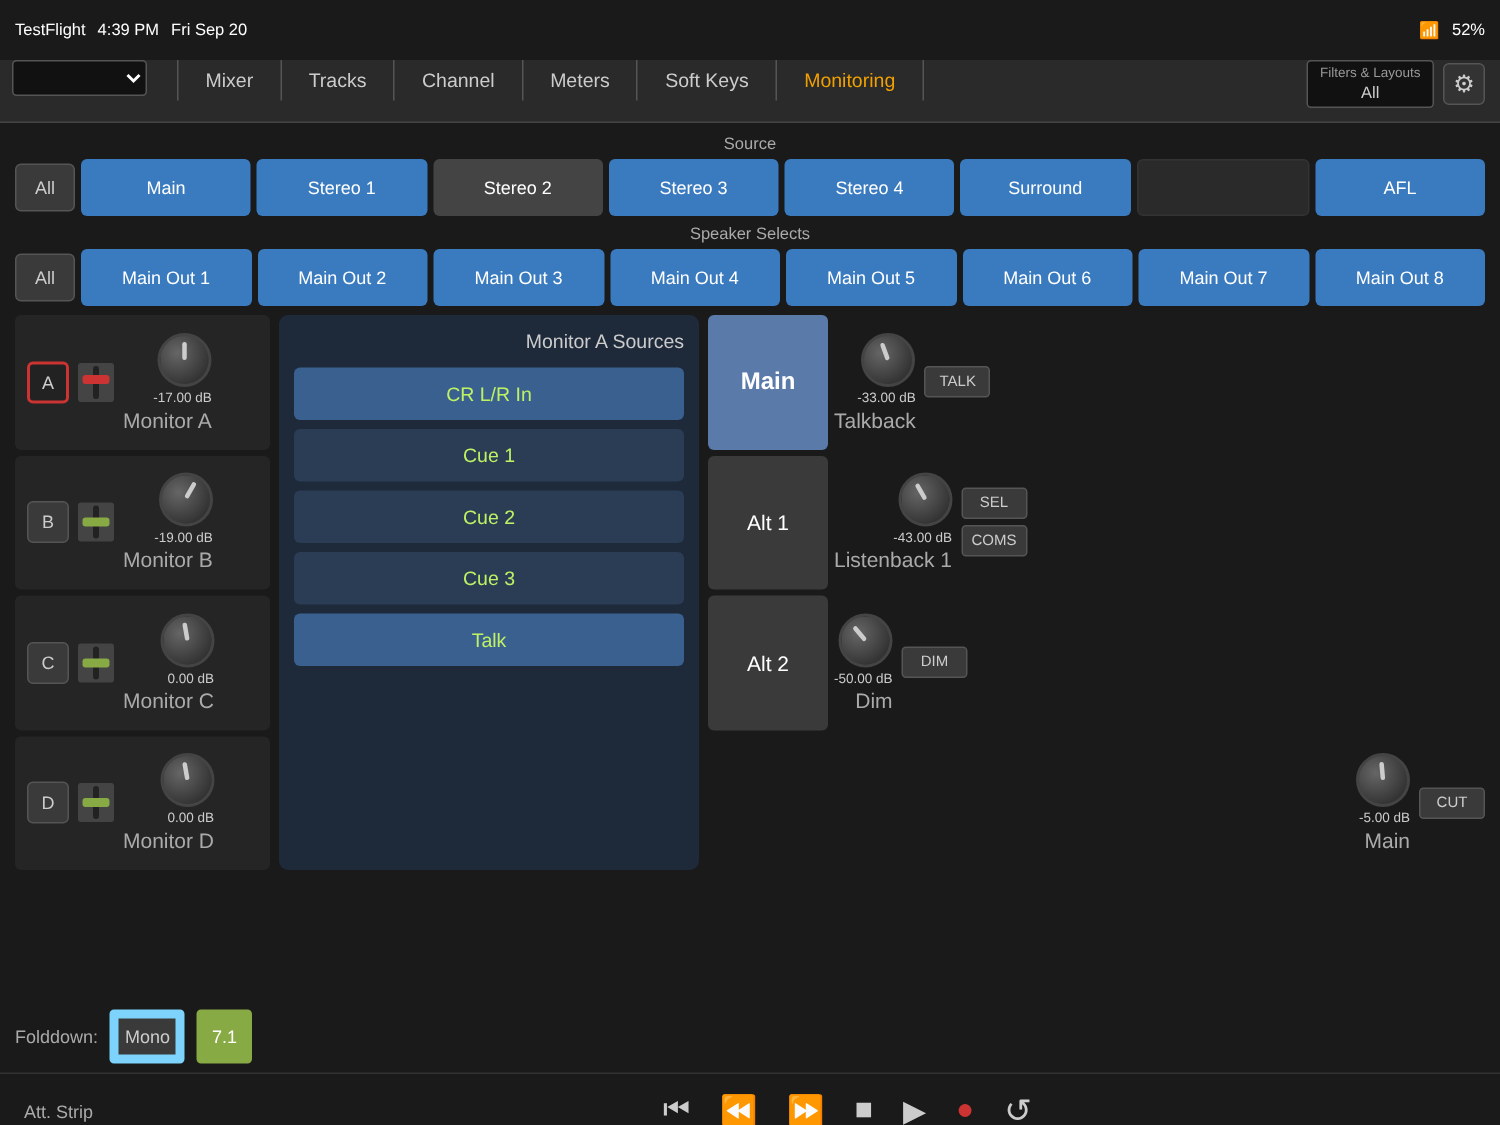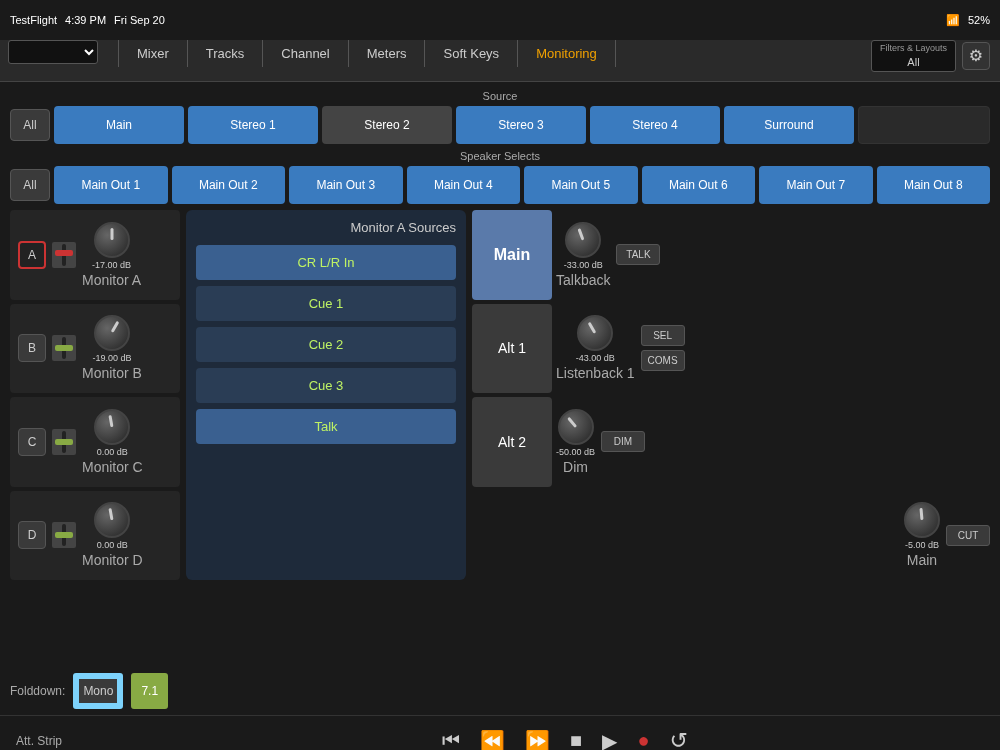--- a/index.html
+++ b/index.html
@@ -177,21 +177,21 @@
       cursor: pointer;
       flex-shrink: 0;
     }
     .monitor-letter-btn.active-a {
       background: #222;
       border: 2px solid #cc3333;
     }
     .knob-area {
       display: flex;
       flex-direction: column;
-      align-items: center;
+      align-items: flex-end;
       gap: 2px;
     }
     .knob {
       width: 36px;
       height: 36px;
       border-radius: 50%;
       background: radial-gradient(circle at 35% 35%, #666, #222);
       border: 2px solid #444;
       position: relative;
       display: flex;
@@ -422,20 +422,21 @@
   <div class="section-label">Source</div>
   <div class="source-row">
     <button class="all-btn">All</button>
     <button class="source-btn">Main</button>
     <button class="source-btn">Stereo 1</button>
     <button class="source-btn inactive">Stereo 2</button>
     <button class="source-btn">Stereo 3</button>
     <button class="source-btn">Stereo 4</button>
     <button class="source-btn">Surround</button>
     <button class="source-btn empty"></button>
+    <button class="source-btn">AFL</button>
   </div>
 
   <div class="section-label">Speaker Selects</div>
   <div class="source-row">
     <button class="all-btn">All</button>
     <button class="source-btn">Main Out 1</button>
     <button class="source-btn">Main Out 2</button>
     <button class="source-btn">Main Out 3</button>
     <button class="source-btn">Main Out 4</button>
     <button class="source-btn">Main Out 5</button>

